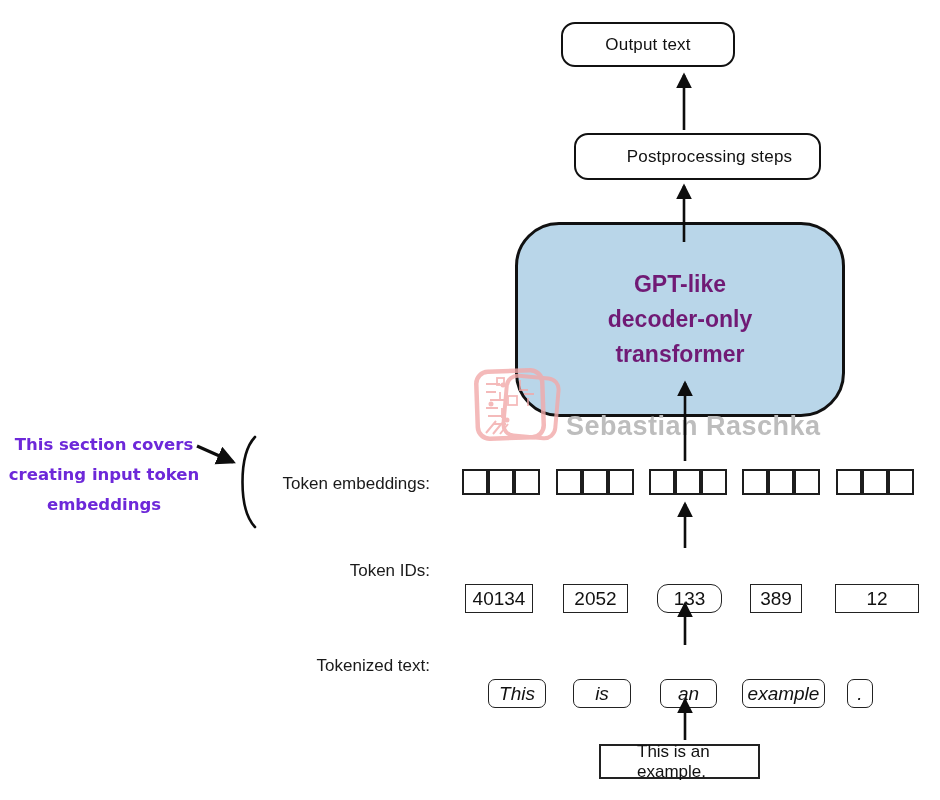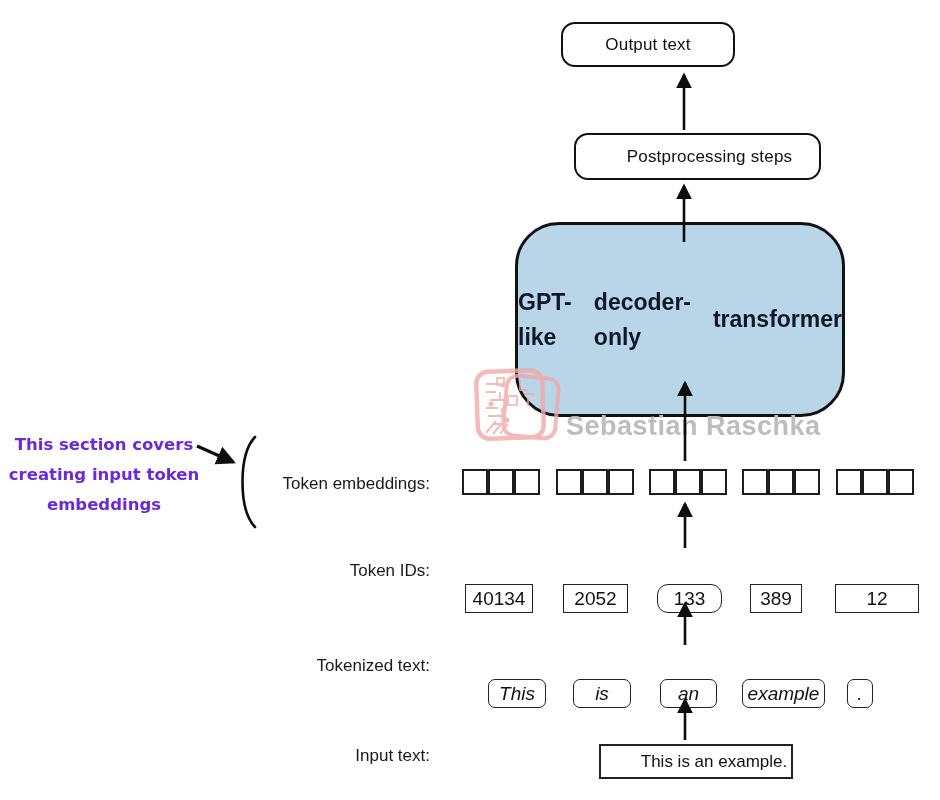--- a/index.html
+++ b/index.html
@@ -15,41 +15,41 @@
   }
   
   .flowbox{
     position:absolute;display:flex;align-items:center;justify-content:center;
     border:2.5px solid var(--outline);border-radius:14px;background:#fff;
     font-size:17px;letter-spacing:.2px;
   }
   .gptbox{
     position:absolute;left:515px;top:222px;width:324px;height:189px;
     border:3px solid var(--outline);border-radius:44px;background:var(--fill-transformer);
-    display:flex;flex-direction:row;align-items:center;justify-content:center;
-    font-size:23px;font-weight:bold;line-height:35px;color:#0f172a;
+    display:flex;flex-direction:column;align-items:center;justify-content:center;
+    font-size:23px;font-weight:bold;line-height:35px;color:#701a75;
   }
   
   .rowlabel{
     position:absolute;left:230px;width:200px;text-align:right;
     font-size:17px;color:#1a1a1a;white-space:nowrap;
   }
   
   .egroup{position:absolute;top:469px;display:flex;}
   .ecell{width:22px;height:22px;border:2px solid #1d1d1d;background:#fff;margin-right:0px;}
   .ecell + .ecell{margin-left:0px;border-left:2px solid #1d1d1d;}
   
   .idbox,.tokbox{
     position:absolute;display:flex;align-items:center;justify-content:center;
     border:1.8px solid #222;background:#fff;font-size:19px;height:29px;box-sizing:border-box;margin-top:28px;
   }
   .idbox{top:556px;}
   .tokbox{top:651px;font-style:italic;border-radius:7px;}
   .inputbox{
-    position:absolute;left:599px;top:744px;width:194px;height:35px;box-sizing:border-box;
+    position:absolute;left:599px;top:744px;width:161px;height:35px;box-sizing:border-box;
     border:2px solid #222;background:#fff;display:flex;align-items:center;justify-content:center;
     font-size:17px;
     padding-left:36px;
   }
   
   .annotation{
     position:absolute;left:8px;top:430px;width:192px;text-align:center;
     font-family:"DejaVu Sans",sans-serif;font-weight:bold;font-size:16.5px;line-height:30px;color:#6d28d9;
   }
   
@@ -82,21 +82,20 @@
 
   <div class="annotation">
     <div>This section covers</div>
     <div>creating input token</div>
     <div>embeddings</div>
   </div>
 
   <div class="rowlabel" style="top:474px;">Token embeddings:</div>
   <div class="rowlabel" style="top:561px;">Token IDs:</div>
   <div class="rowlabel" style="top:656px;">Tokenized text:</div>
-  <div class="rowlabel" style="top:746px;">Input text:</div>
 
   <div class="egroup" style="left:462px;">
     <div class="ecell"></div>
       <div class="ecell"></div>
       <div class="ecell"></div>
   </div>
   <div class="egroup" style="left:556px;">
     <div class="ecell"></div>
       <div class="ecell"></div>
       <div class="ecell"></div>

